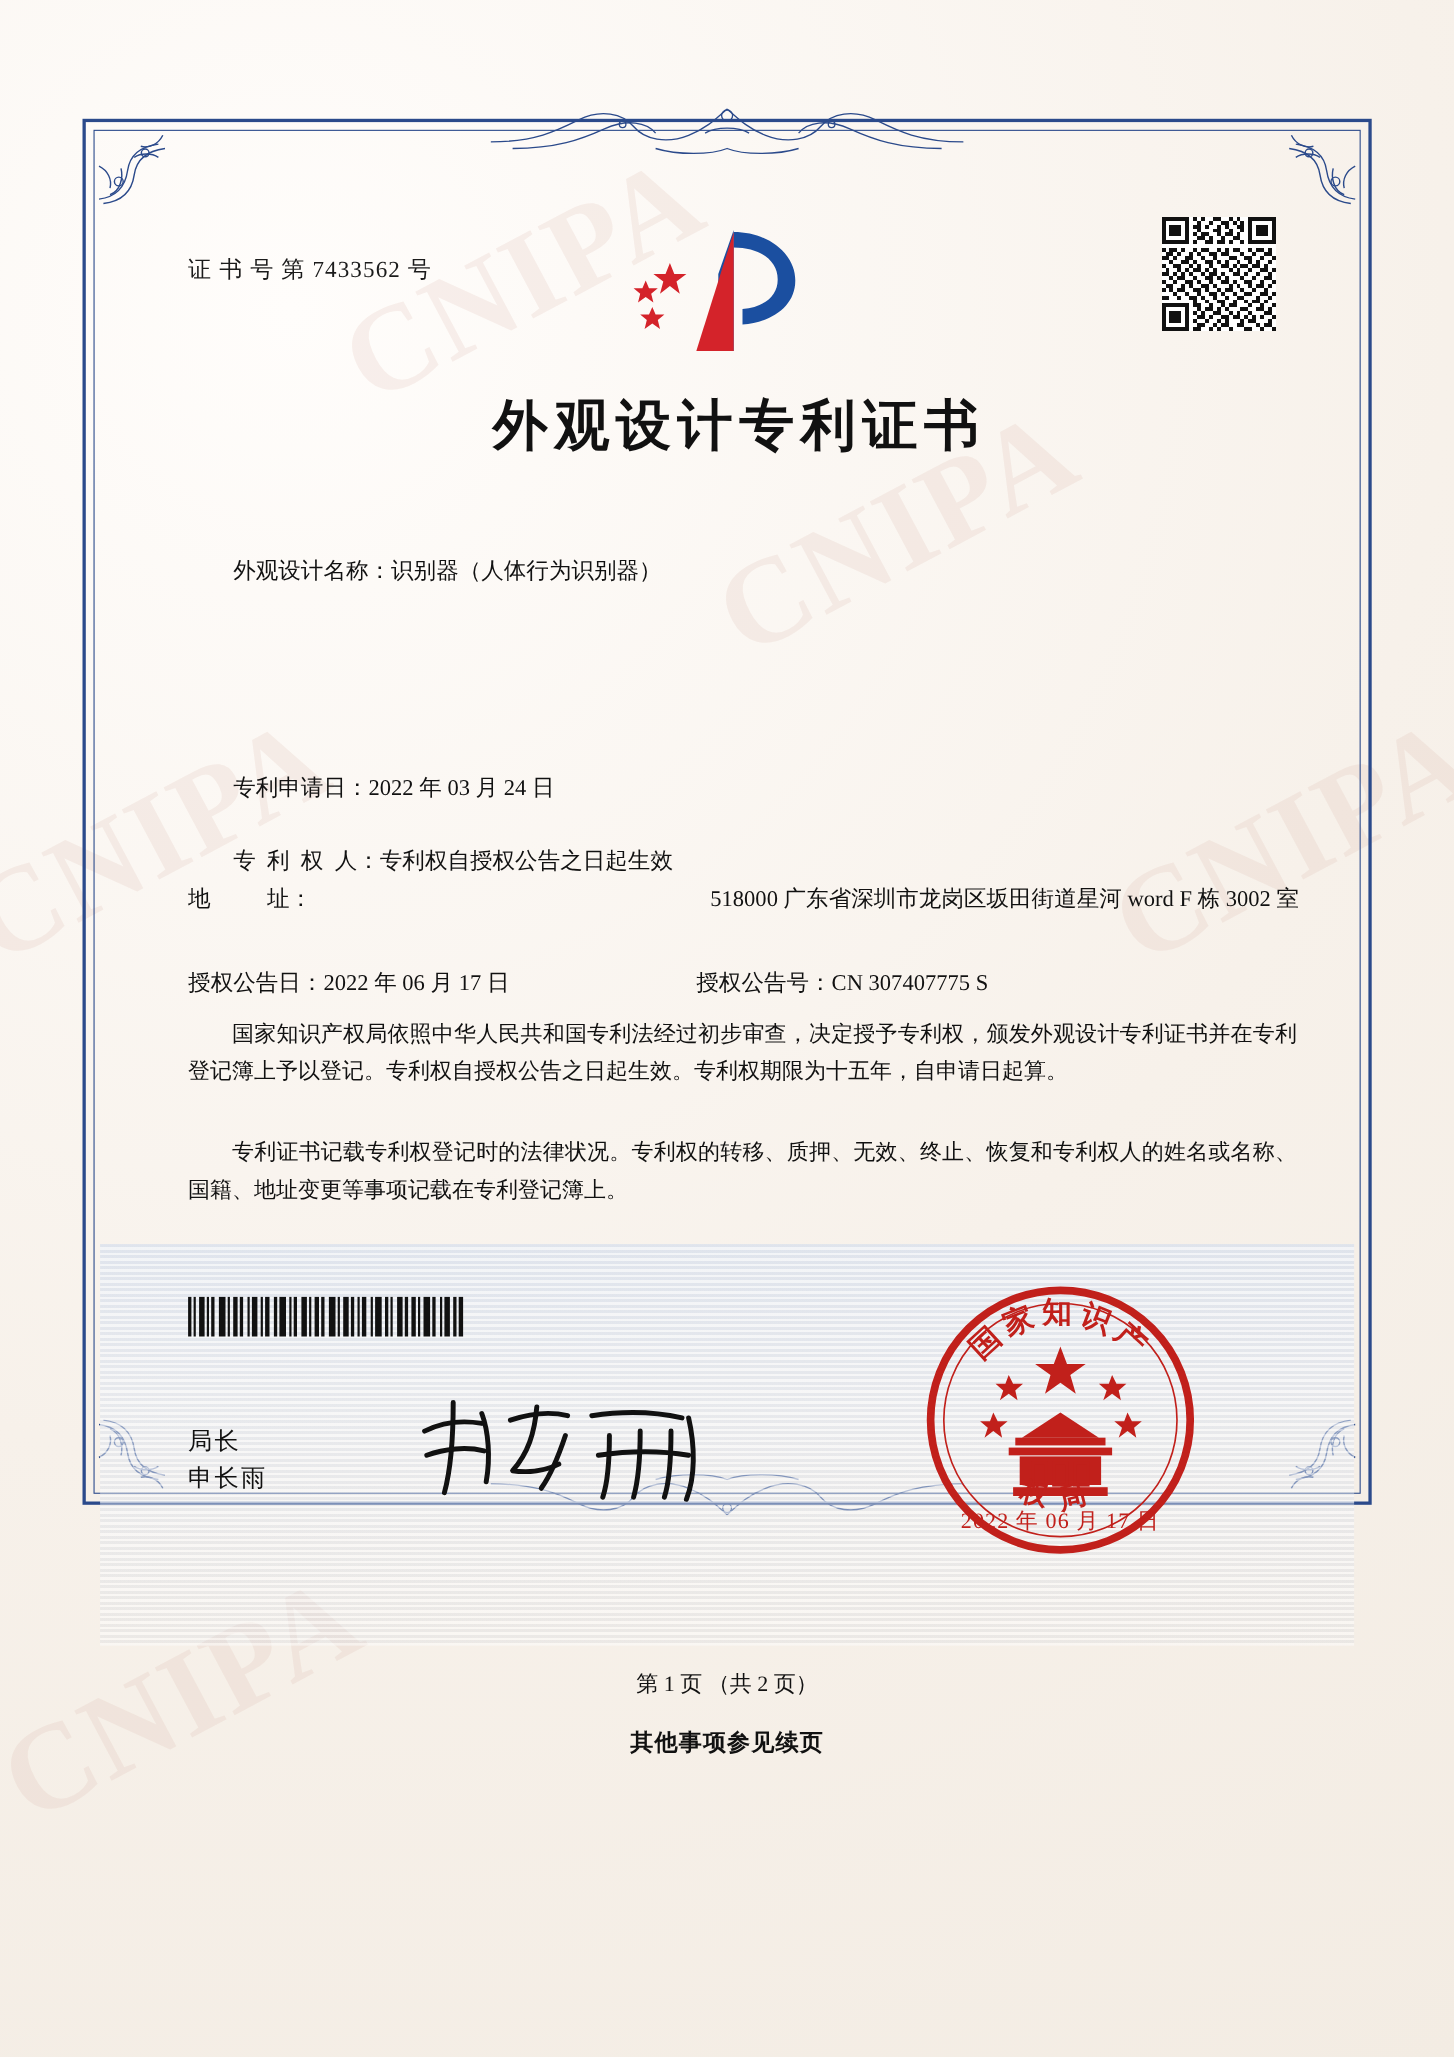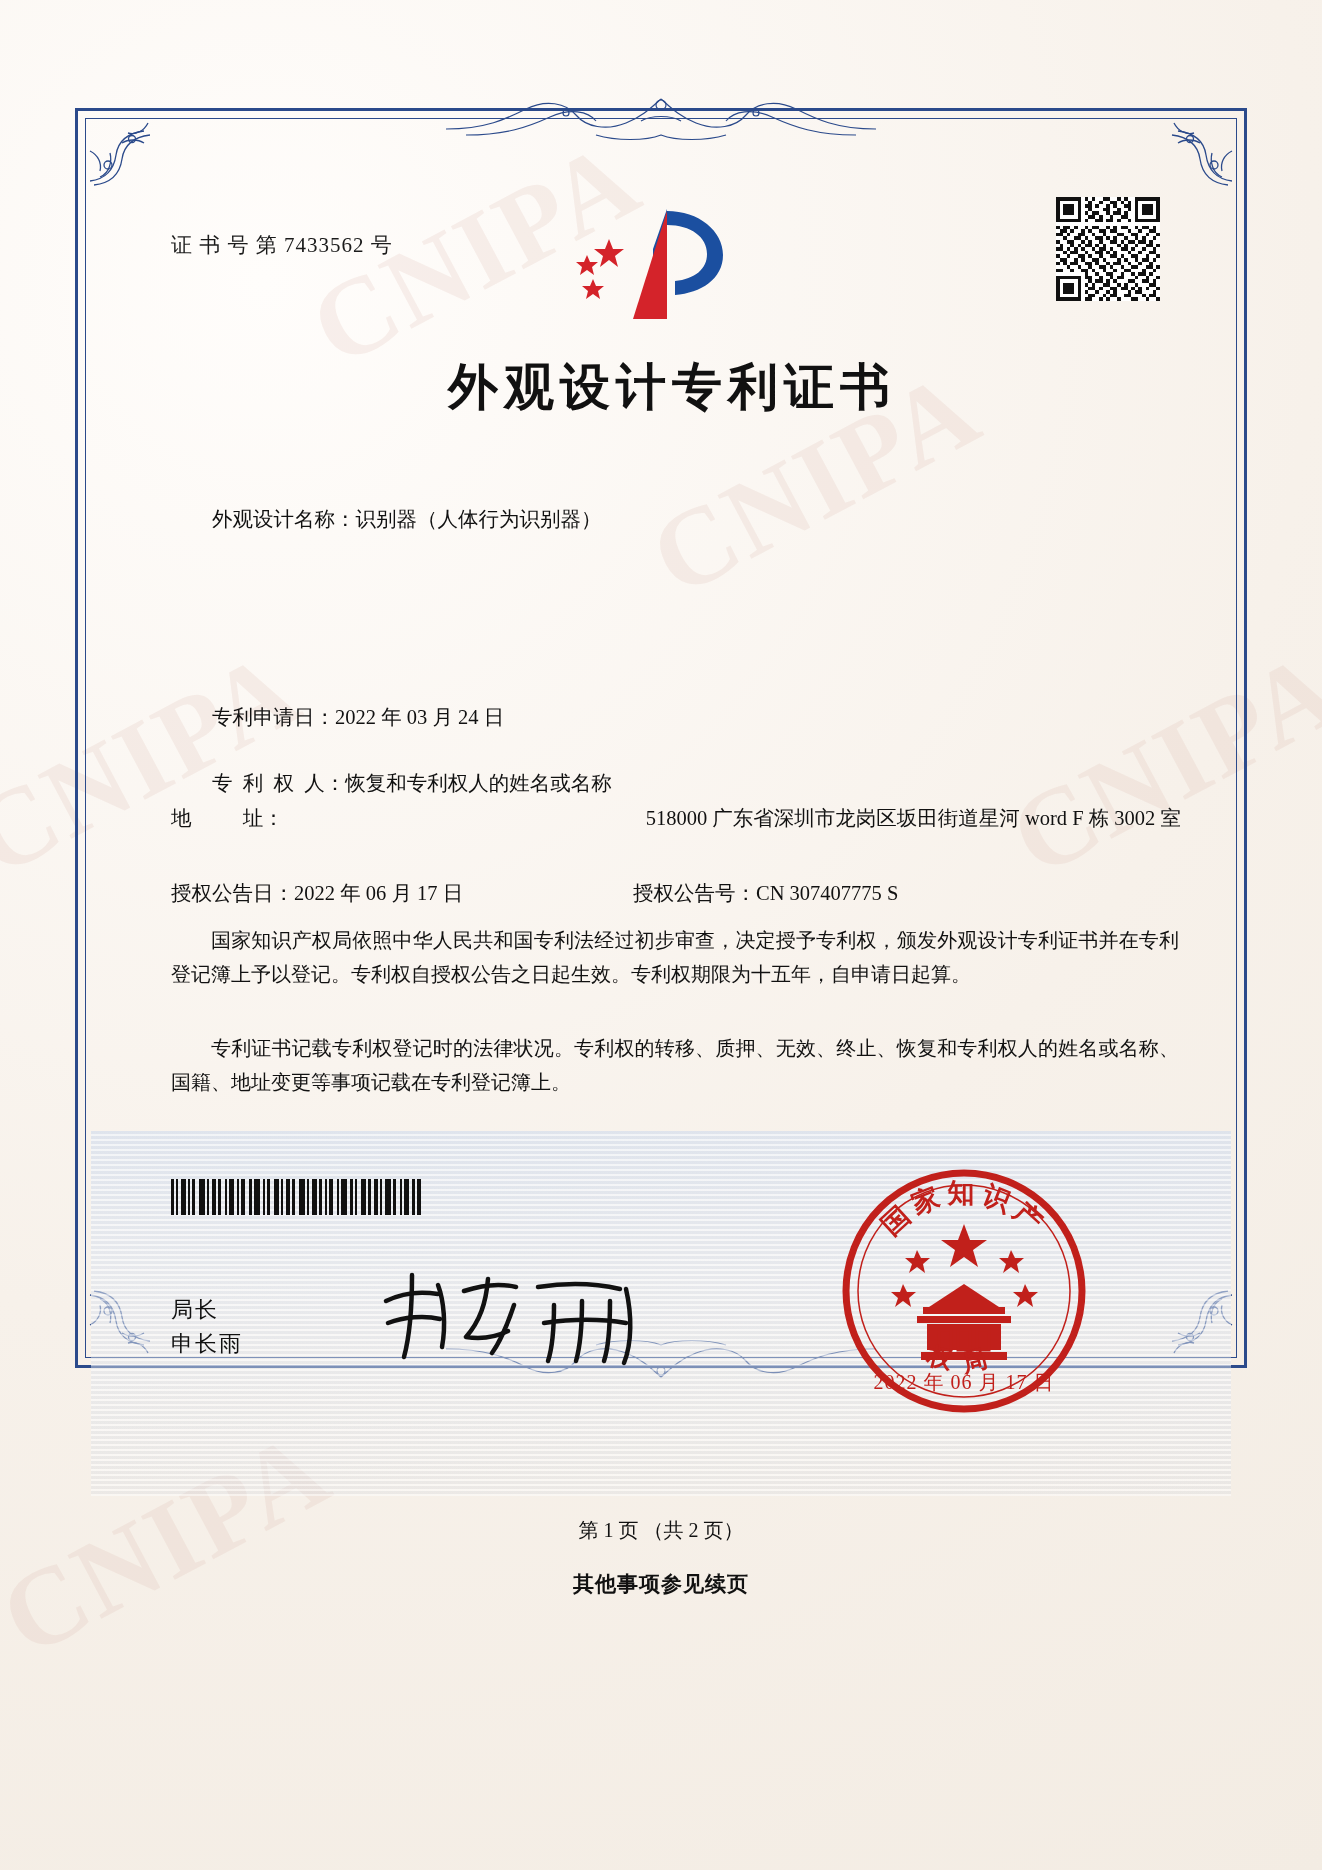--- a/index.html
+++ b/index.html
@@ -602,21 +602,21 @@
         <span class="lbl">外观设计名称：</span><span class="val">识别器（人体行为识别器）</span>
       </div>
 
 
 
       <div class="field" style="top:560px;">
         <span class="lbl">专利申请日：</span><span class="val">2022 年 03 月 24 日</span>
       </div>
 
       <div class="field" style="top:626px;">
-        <span class="lbl">专  利  权  人：</span><span class="val">恢复和专利权人的姓名或名称</span>
+        <span class="lbl">专  利  权  人：</span><span class="val">专利权自授权公告之日起生效</span>
       </div>
 
       <div id="addr" style="top:692px;">
         <span class="lbl" style="white-space:pre;">地          址：</span><span class="val">518000 广东省深圳市龙岗区坂田街道星河 word F 栋 3002 室</span>
       </div>
 
       <div id="grant-row" style="top:768px;">
         <span><span>授权公告日：</span><span>2022 年 06 月 17 日</span></span>
         <span class="g2"><span>授权公告号：</span><span>CN 307407775 S</span></span>
       </div>

